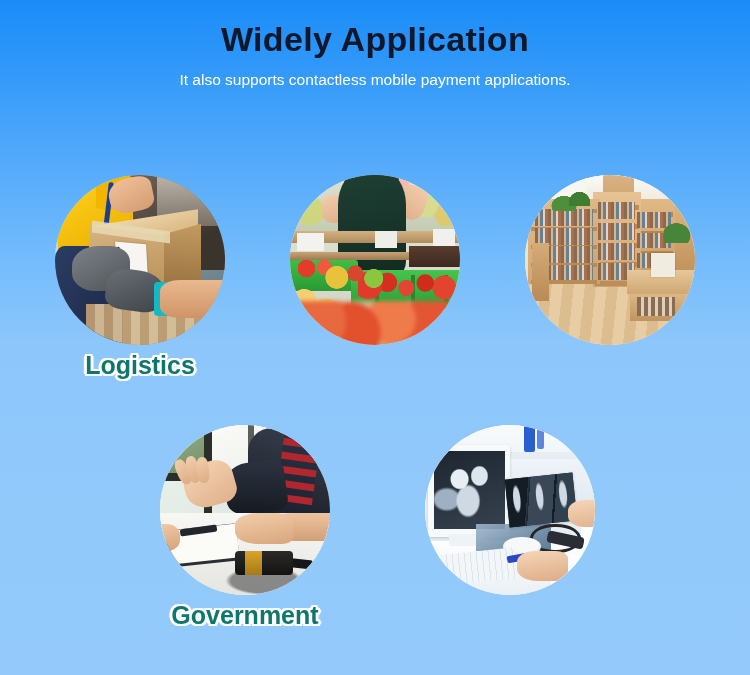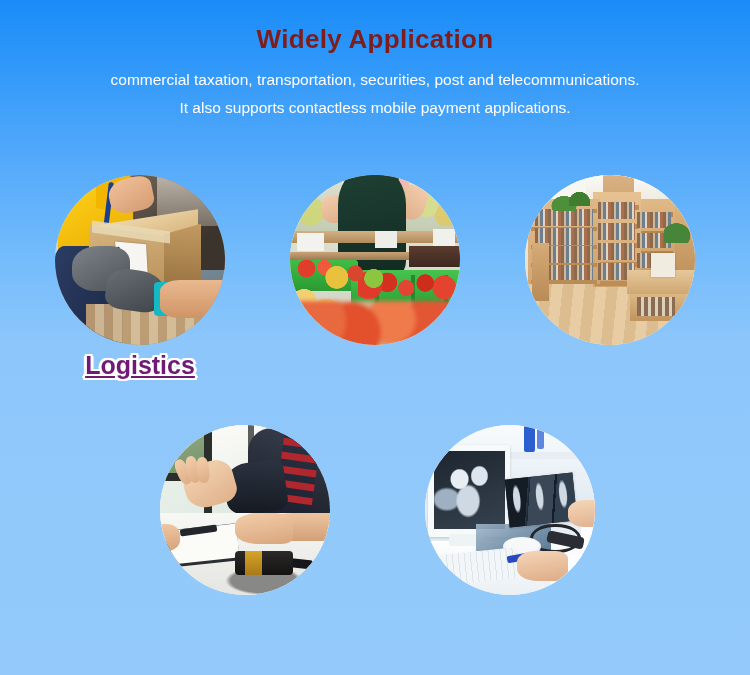--- a/index.html
+++ b/index.html
@@ -11,22 +11,22 @@
     font-family: "Liberation Sans", sans-serif;
     background: linear-gradient(to bottom,
       #1a8cf8 0px, #2e97f9 60px, #4da6fa 140px,
       #74bcfc 260px, #8cc6fb 340px, #92c9fb 500px, #93cafb 675px);
     position: relative;
   }
 
   
   .header { padding-top: 18px; text-align: center; }
   .title {
-    color: #7f1d1d;
-    font-size: 26px;
+    color: #0f172a;
+    font-size: 34px;
     font-weight: bold;
     letter-spacing: .3px;
     line-height: 42px;
     margin: 0 0 6px 0;
   }
   .subtitle {
     color: #ffffff;
     font-size: 15.5px;
     line-height: 28px;
     margin: 0 auto;
@@ -44,27 +44,26 @@
     position: relative;
     background: #e9eef2;
   }
   .caption {
     position: absolute;
     width: 260px;
     left: -45px;
     text-align: center;
     font-size: 25px;
     font-weight: bold;
-    color: #701a75;
+    color: #0f766e;
     white-space: nowrap;
     text-shadow:
       -2px -2px 0 #fff, 2px -2px 0 #fff, -2px 2px 0 #fff, 2px 2px 0 #fff,
       -2px 0 0 #fff, 2px 0 0 #fff, 0 -2px 0 #fff, 0 2px 0 #fff,
       -3px 0 1px #fff, 3px 0 1px #fff;
-    text-decoration: underline;
   }
 
   
   .c1 { left: 55px;  top: 175px; }
   .c2 { left: 290px; top: 175px; }
   .c3 { left: 525px; top: 175px; }
   .c4 { left: 160px; top: 425px; }
   .c5 { left: 425px; top: 425px; }
   .cell .caption { top: 176px; }
 
@@ -236,21 +235,20 @@
   .hos .hand2   { left:54%; top:74%; width:30%; height:18%; background:linear-gradient(170deg,#f6d6b9,#ddab85); border-radius:36% 24% 20% 40%; }
   .hos .coat2   { left:74%; top:76%; width:34%; height:26%; background:#fcfdfe; }
   .hos .penb    { left:48%; top:76%; width:16%; height:4%; background:#2948c4; border-radius:2px; transform:rotate(-10deg); }
 </style>
 </head>
 <body>
 
 <div class="header">
   <h1 class="title">Widely Application</h1>
   <p class="subtitle">
-    <span>commercial taxation, transportation, securities, post and telecommunications.</span>
     <span>It also supports contactless mobile payment applications.</span>
   </p>
 </div>
 
 <div class="grid">
 
   <div class="cell c1">
     <div class="circle">
       <div class="scene logi">
         <div class="sh sky"></div>
@@ -391,20 +389,21 @@
           <div class="sh pen"></div>
         <div class="sh hand3"></div>
         <div class="sh arm2"></div>
           <div class="sh hand2"></div>
         <div class="sh shadow"></div>
         <div class="sh handle"></div>
           <div class="sh gavel"></div>
           <div class="sh gavelb"></div>
       </div>
     </div>
+    <div class="caption">Government</div>
   </div>
 
   <div class="cell c5">
     <div class="circle">
       <div class="scene hos">
         <div class="sh bg"></div>
         <div class="sh blue1"></div>
           <div class="sh blue2"></div>
           <div class="sh shelf"></div>
         <div class="sh table"></div>

